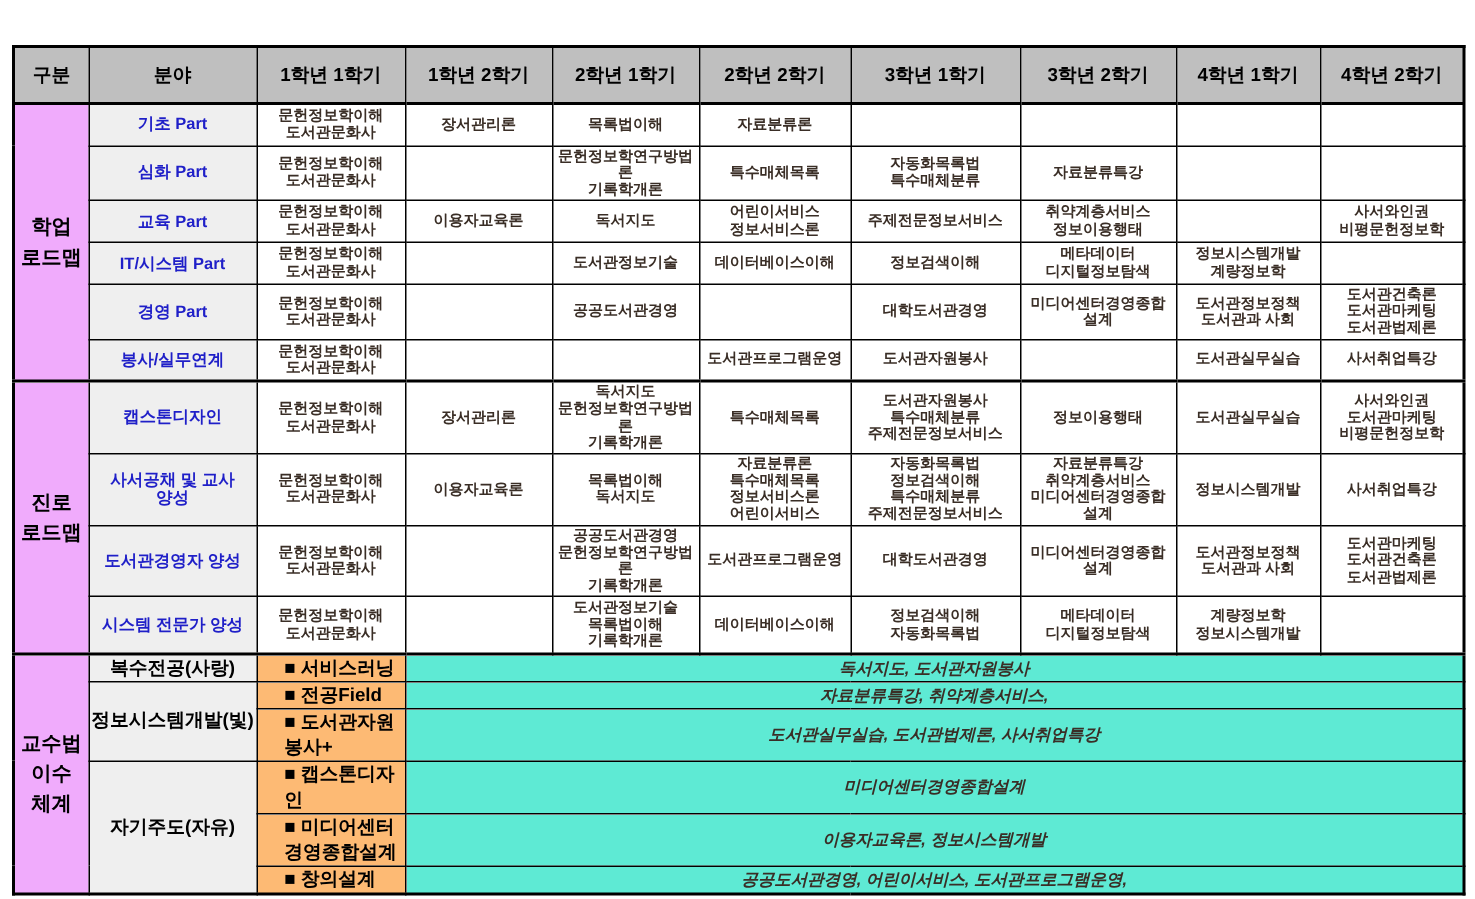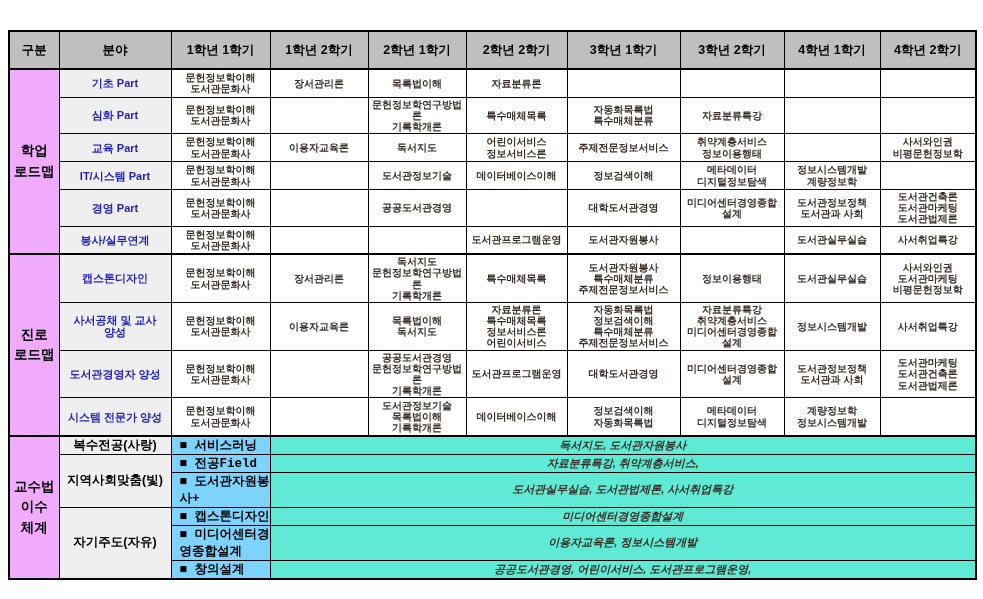--- a/index.html
+++ b/index.html
@@ -24,22 +24,22 @@
   
   .main { border: 2px solid #000; margin-bottom: 7px; }
   .main td.head { background:#bfbfbf; height: 38px; font-size: 12.5px; border-bottom:2px solid #000; }
   .main td.sect { background:#f0abfc; font-size: 13.5px; line-height:1.5; }
   .main td.field { background:#efefef; color:#1f1fc8; font-size: 11px; line-height:1.1; }
   .main td.course { background:#fff; color:#3a2e26; font-size: 10px; line-height:1.12; padding:1px 2px; }
   .main tr.r-basic td { height: 28px; }
   .main tr.sectstart td { border-top: 2px solid #000; }
   .main tr.p1 td { height:36px; } .main tr.p2 td { height:46px; }
   .main tr.p3 td { height:40px; } .main tr.p4 td { height:38px; }
-  .main td.pitem { background:#7dd3fc; text-align:left; padding-left:8px;
-                   font-size: 12.5px; height:17px;font-family:Liberation Mono, monospace; }
+  .main td.pitem { background:#fdba74; text-align:left; padding-left:18px;
+                   font-size: 12.5px; height:17px; }
   .main td.pgroup { background:#efefef; color:#000; font-size:12.5px; }
   .main td.pspan { background:#5eead4; color:#3a2e26; font-size: 11px; font-style: italic; }
   .main tr.ped td { height: 17px; }
 </style>
 </head>
 <body>
 
 <table class="banner">
   <colgroup>
       <col style="width:155px">
@@ -245,21 +245,21 @@
 
   <tr class="ped sectstart">
     <td class="sect" rowspan="6">교수법
 이수
 체계</td>
     <td class="pgroup" rowspan="1">복수전공(사랑)</td>
     <td class="pitem">■ 서비스러닝</td>
     <td class="pspan" colspan="7">독서지도, 도서관자원봉사</td>
   </tr>
   <tr class="ped">
-    <td class="pgroup" rowspan="2">지역사회맞춤(빛)</td>
+    <td class="pgroup" rowspan="2">정보시스템개발(빛)</td>
     <td class="pitem">■ 전공Field</td>
     <td class="pspan" colspan="7">자료분류특강, 취약계층서비스,</td>
   </tr>
   <tr class="ped">
     <td class="pitem">■ 도서관자원봉사+</td>
     <td class="pspan" colspan="7">도서관실무실습, 도서관법제론, 사서취업특강</td>
   </tr>
   <tr class="ped">
     <td class="pgroup" rowspan="3">자기주도(자유)</td>
     <td class="pitem">■ 캡스톤디자인</td>

